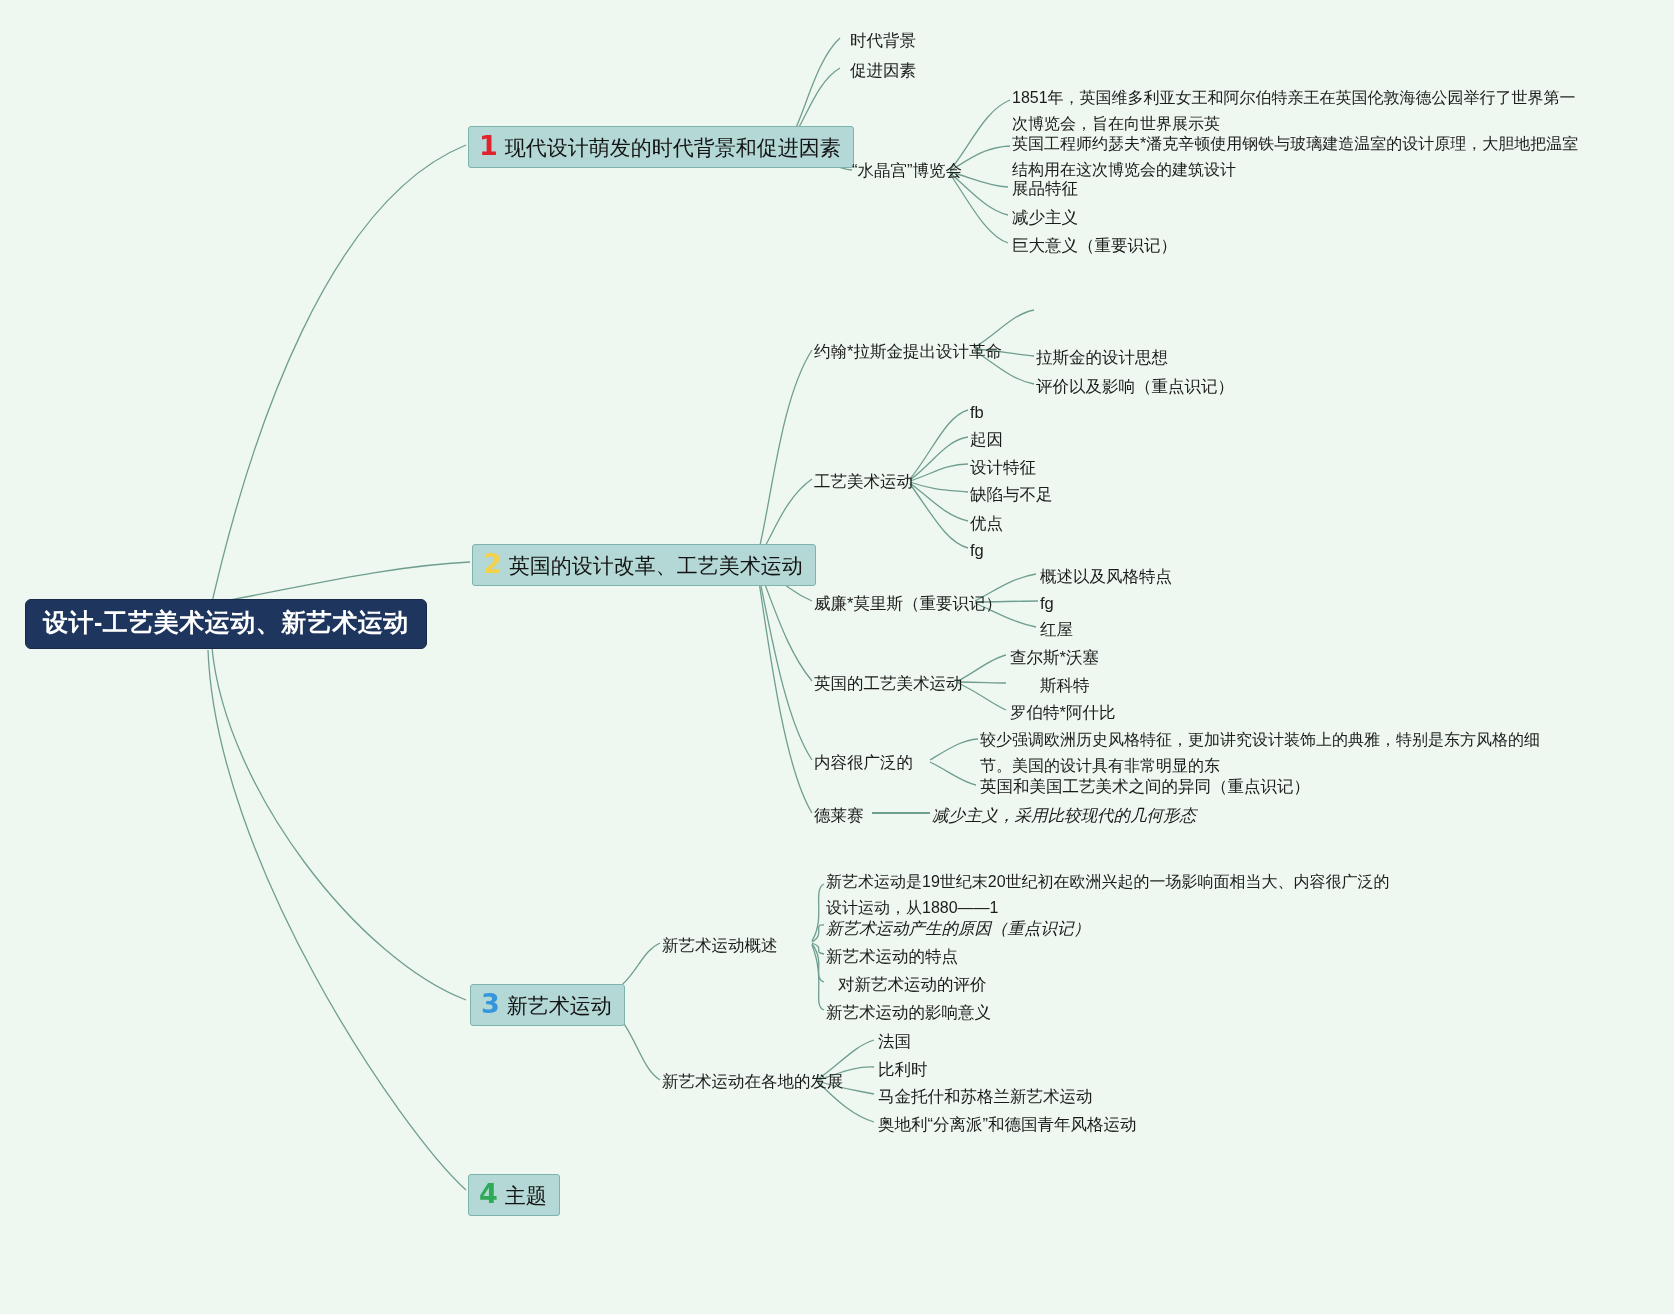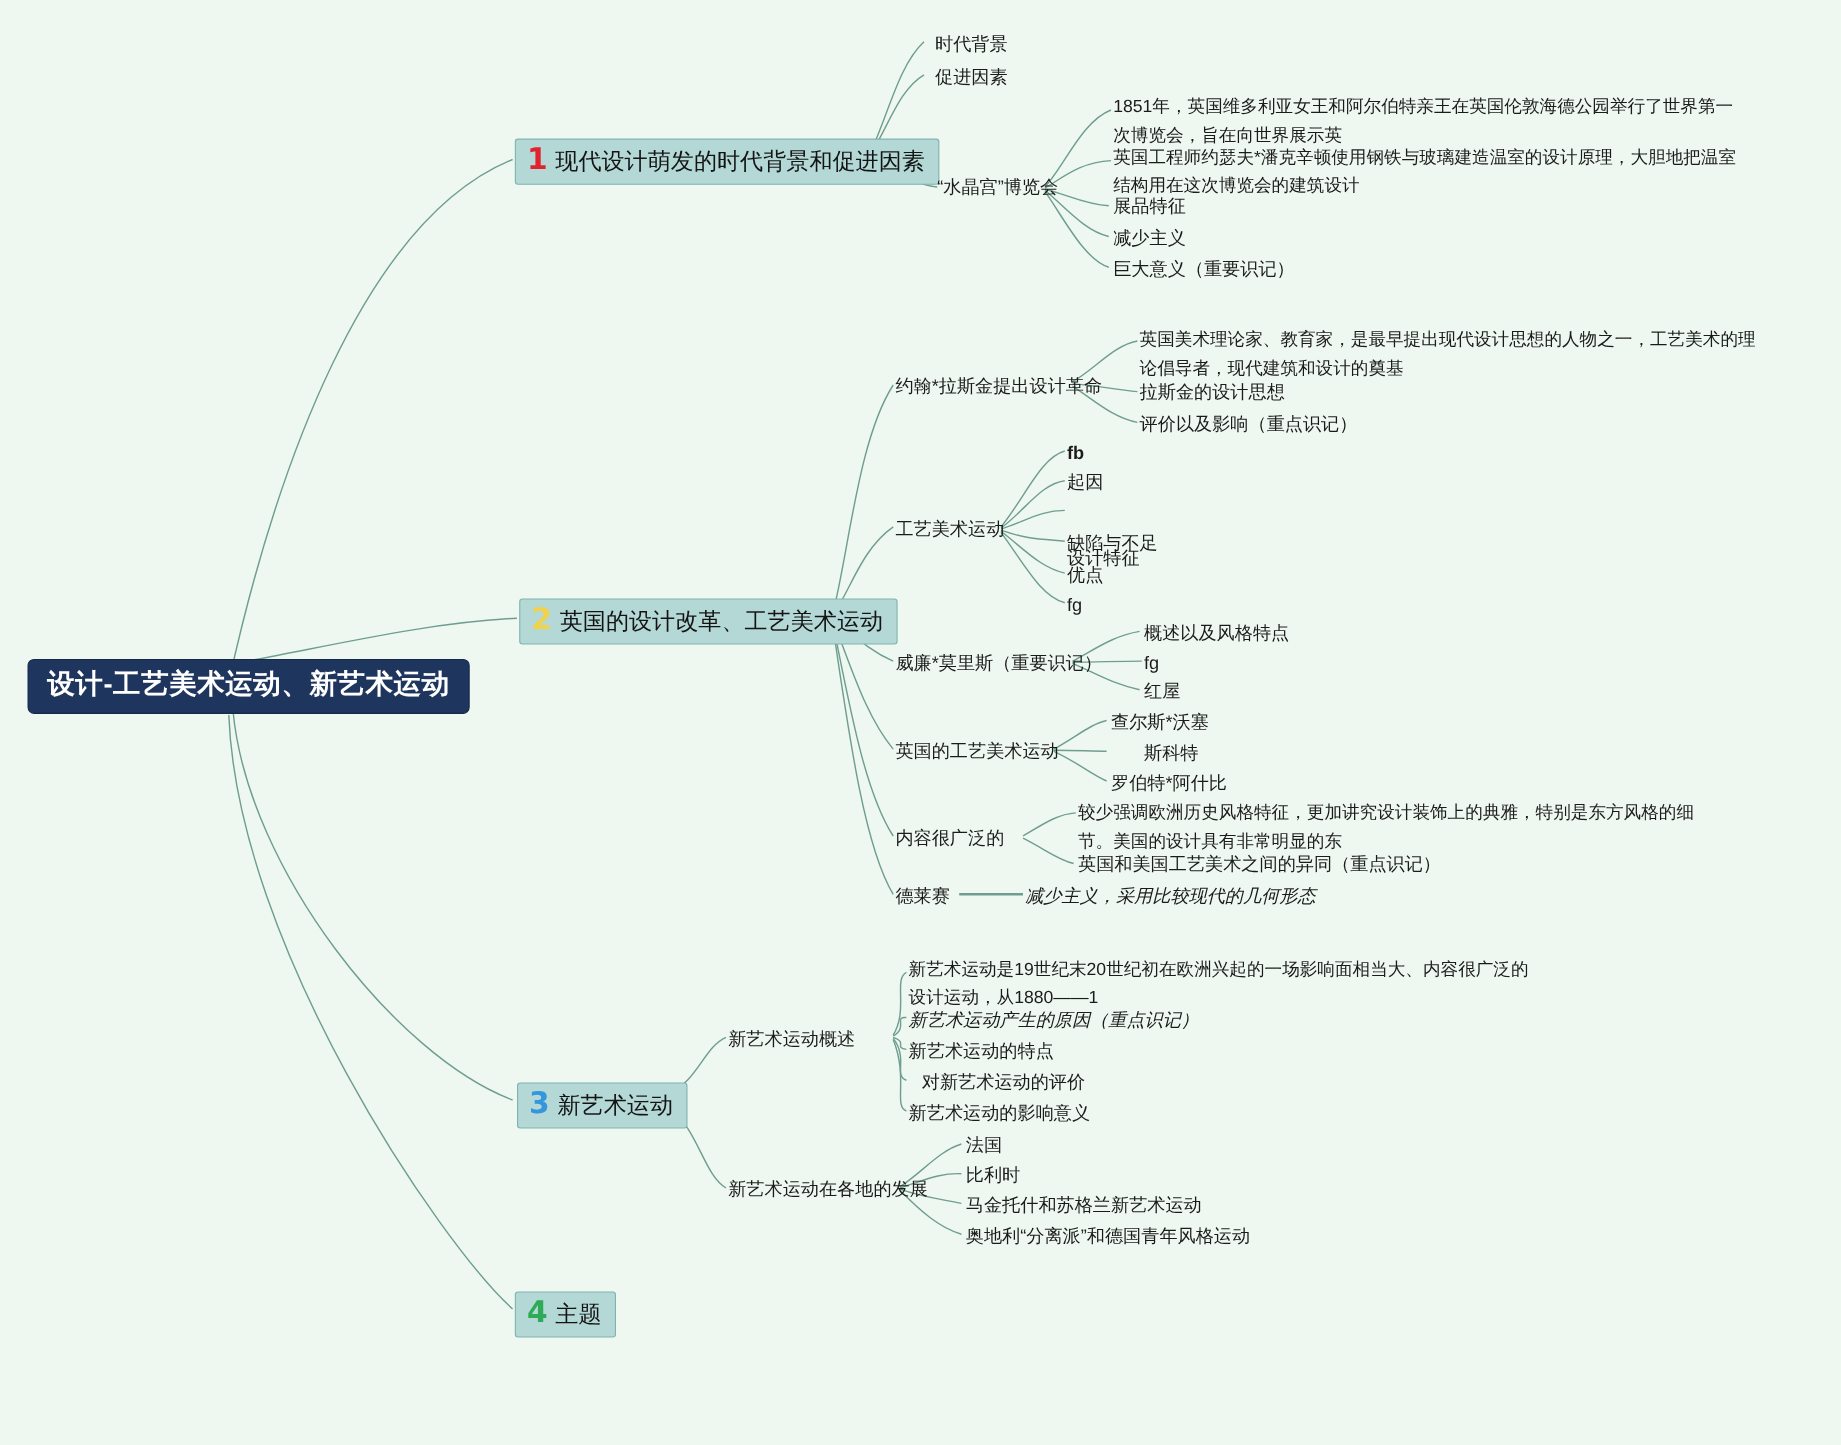--- a/index.html
+++ b/index.html
@@ -172,29 +172,27 @@
   <div class="node topic t2" style="left:1012px; top:176px;">展品特征</div>
   <div class="node topic t2" style="left:1012px; top:205px;">减少主义</div>
   <div class="node topic t2" style="left:1012px; top:233px;">巨大意义（重要识记）</div>
 
   <div class="node branch" style="left:472px; top:544px;">
     <span class="num num-2">2</span>
     <span class="btext">英国的设计改革、工艺美术运动</span>
   </div>
 
   <div class="node topic t2" style="left:814px; top:339px;">约翰*拉斯金提出设计革命</div>
-  <div class="node topic para" style="left:1036px; top:297px; width:470px;">英国美术理论家、教育家，是最早提出现代设计思想的人物之一，工艺美术的理
-论倡导者，现代建筑和设计的奠基</div>
   <div class="node topic t2" style="left:1036px; top:345px;">拉斯金的设计思想</div>
   <div class="node topic t2" style="left:1036px; top:374px;">评价以及影响（重点识记）</div>
 
   <div class="node topic t2" style="left:814px; top:469px;">工艺美术运动</div>
-  <div class="node topic t2" style="left:970px; top:400px;font-weight:bold;">fb</div>
+  <div class="node topic t2" style="left:970px; top:400px;">fb</div>
   <div class="node topic t2" style="left:970px; top:427px;">起因</div>
-  <div class="node topic t2" style="left:970px; top:455px;margin-top:41px;">设计特征</div>
+  <div class="node topic t2" style="left:970px; top:455px;">设计特征</div>
   <div class="node topic t2" style="left:970px; top:482px;">缺陷与不足</div>
   <div class="node topic t2" style="left:970px; top:511px;">优点</div>
   <div class="node topic t2" style="left:970px; top:538px;">fg</div>
 
   <div class="node topic t2" style="left:814px; top:591px;">威廉*莫里斯（重要识记）</div>
   <div class="node topic t2" style="left:1040px; top:564px;">概述以及风格特点</div>
   <div class="node topic t2" style="left:1040px; top:591px;">fg</div>
   <div class="node topic t2" style="left:1040px; top:617px;">红屋</div>
 
   <div class="node topic t2" style="left:814px; top:671px;">英国的工艺美术运动</div>

